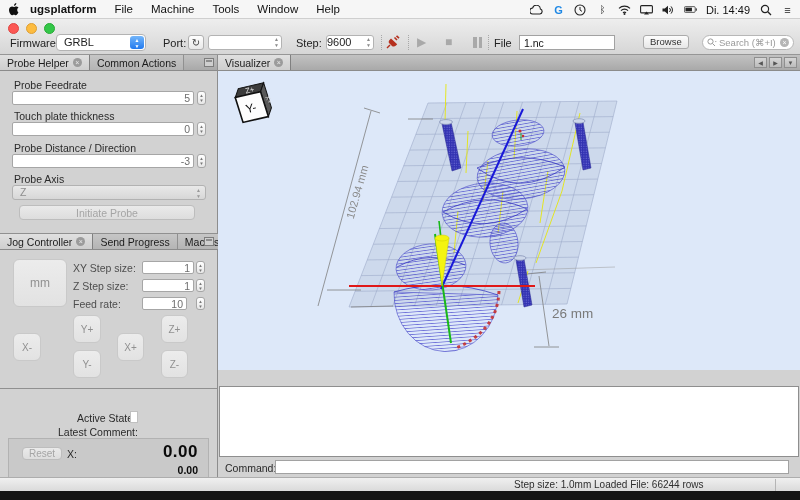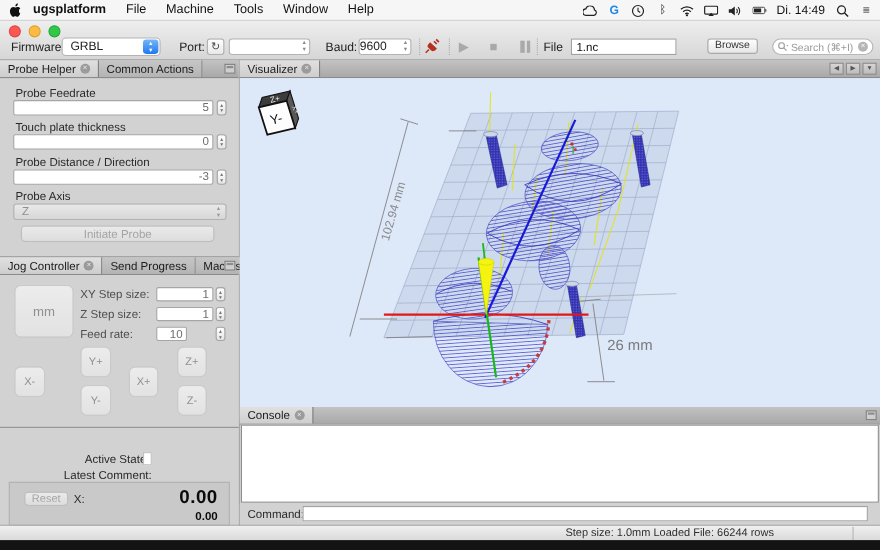--- a/index.html
+++ b/index.html
@@ -156,21 +156,21 @@
       <div class="macpopup" style="left:56px; width:90px;">
         <span>GRBL</span>
         <span class="bluebox">▲<br>▼</span>
       </div>
       <span class="tlabel" style="left:163px;">Port:</span>
       <div class="squarebtn" style="left:188px;">↻</div>
       <div class="combo" style="left:208px; width:74px;">
         <span></span>
         <span class="stepper">▲<br>▼</span>
       </div>
-      <span class="tlabel" style="left:296px;">Baud:</span>
+      <span class="tlabel" style="left:296px;">Step:</span>
       <div class="combo" style="left:326px; width:48px;">
         <span>9600</span>
         <span class="stepper">▲<br>▼</span>
       </div>
       <div class="tsep" style="left:381px;"></div>
       <span class="abs" style="left:386px; top:3px;">
         <svg width="14" height="14" viewBox="0 0 14 14">
             <path d="M3 8l3 3c1 1 3 .6 4-.5l1.2-1.3L5 3.5 3.8 4.8C2.7 5.9 2.3 7.3 3 8z" fill="#b5301e"></path>
             <path d="M8.5 2.5L11 5M10.5 0.8L13 3.2" stroke="#b5301e" stroke-width="1.6"></path>
             <path d="M4 10l-3 3" stroke="#b5301e" stroke-width="1.4"></path>
@@ -241,21 +241,21 @@
       <div class="min-btn"></div>
     </div>
     <div class="jogbtn" style="left:13px; top:25px; width:54px; height:48px; font-size:12px;">mm</div>
     <span class="flabel" style="left:73px; top:28px; color:#4e4e4e;">XY Step size:</span>
     <div class="tfield" style="left:142px; top:27px; width:52px; height:13px;">1</div>
     <div class="spin" style="left:196px; top:27px; height:13px;">▲<br>▼</div>
     <span class="flabel" style="left:73px; top:46px; color:#4e4e4e;">Z Step size:</span>
     <div class="tfield" style="left:142px; top:45px; width:52px; height:13px;">1</div>
     <div class="spin" style="left:196px; top:45px; height:13px;">▲<br>▼</div>
     <span class="flabel" style="left:73px; top:64px; color:#4e4e4e;">Feed rate:</span>
-    <div class="tfield" style="left:142px; top:63px; width:28px; height:13px;">10</div>
+    <div class="tfield" style="left:142px; top:63px; width:45px; height:13px;">10</div>
     <div class="spin" style="left:196px; top:63px; height:13px;">▲<br>▼</div>
     <div class="jogbtn" style="left:73px; top:81px; width:28px; height:28px;">Y+</div>
     <div class="jogbtn" style="left:161px; top:81px; width:27px; height:28px;">Z+</div>
     <div class="jogbtn" style="left:13px; top:99px; width:28px; height:28px;">X-</div>
     <div class="jogbtn" style="left:117px; top:99px; width:27px; height:28px;">X+</div>
     <div class="jogbtn" style="left:73px; top:116px; width:28px; height:28px;">Y-</div>
     <div class="jogbtn" style="left:161px; top:116px; width:27px; height:28px;">Z-</div>
   </div>
 
   <div class="panel" style="top:388px; left:0; width:217px; height:89px; border-top:1px solid #909090;">
@@ -401,27 +401,20 @@
           <polygon points="5,12 31,12 33,38 7,38" fill="#fdfdfd" stroke="#111" stroke-width="1.6"></polygon>
           <text x="18" y="30" font-size="12" fill="#111" text-anchor="middle">Y-</text>
           <text x="21" y="10.5" font-size="7.5" fill="#e8e8e8" text-anchor="middle">Z+</text>
           <text x="35" y="22" font-size="6.5" fill="#d8d8d8" text-anchor="middle" transform="rotate(78 35 22)">X+</text>
         </g>
       </svg>
     </div>
   </div>
 
   <div class="panel" style="top:370px; left:218px; width:582px; height:107px;">
-    <div class="tabbar">
-      <div class="tab active">
-        <span>Console</span>
-        <span class="tab-close">×</span>
-      </div>
-      <div class="min-btn"></div>
-    </div>
     <div class="console-out"></div>
     <div class="cmdrow">
       <span class="flabel" style="left:7px; top:4px;">Command:</span>
       <input class="textinput" style="left: 57px; top: 2px; width: 514px; height: 14px;" value="">
     </div>
   </div>
 
   <div class="statusbar">
     <span class="abs" style="left:514px; top:1px;">Step size: 1.0mm Loaded File: 66244 rows</span>
     <div class="status-sep"></div>

